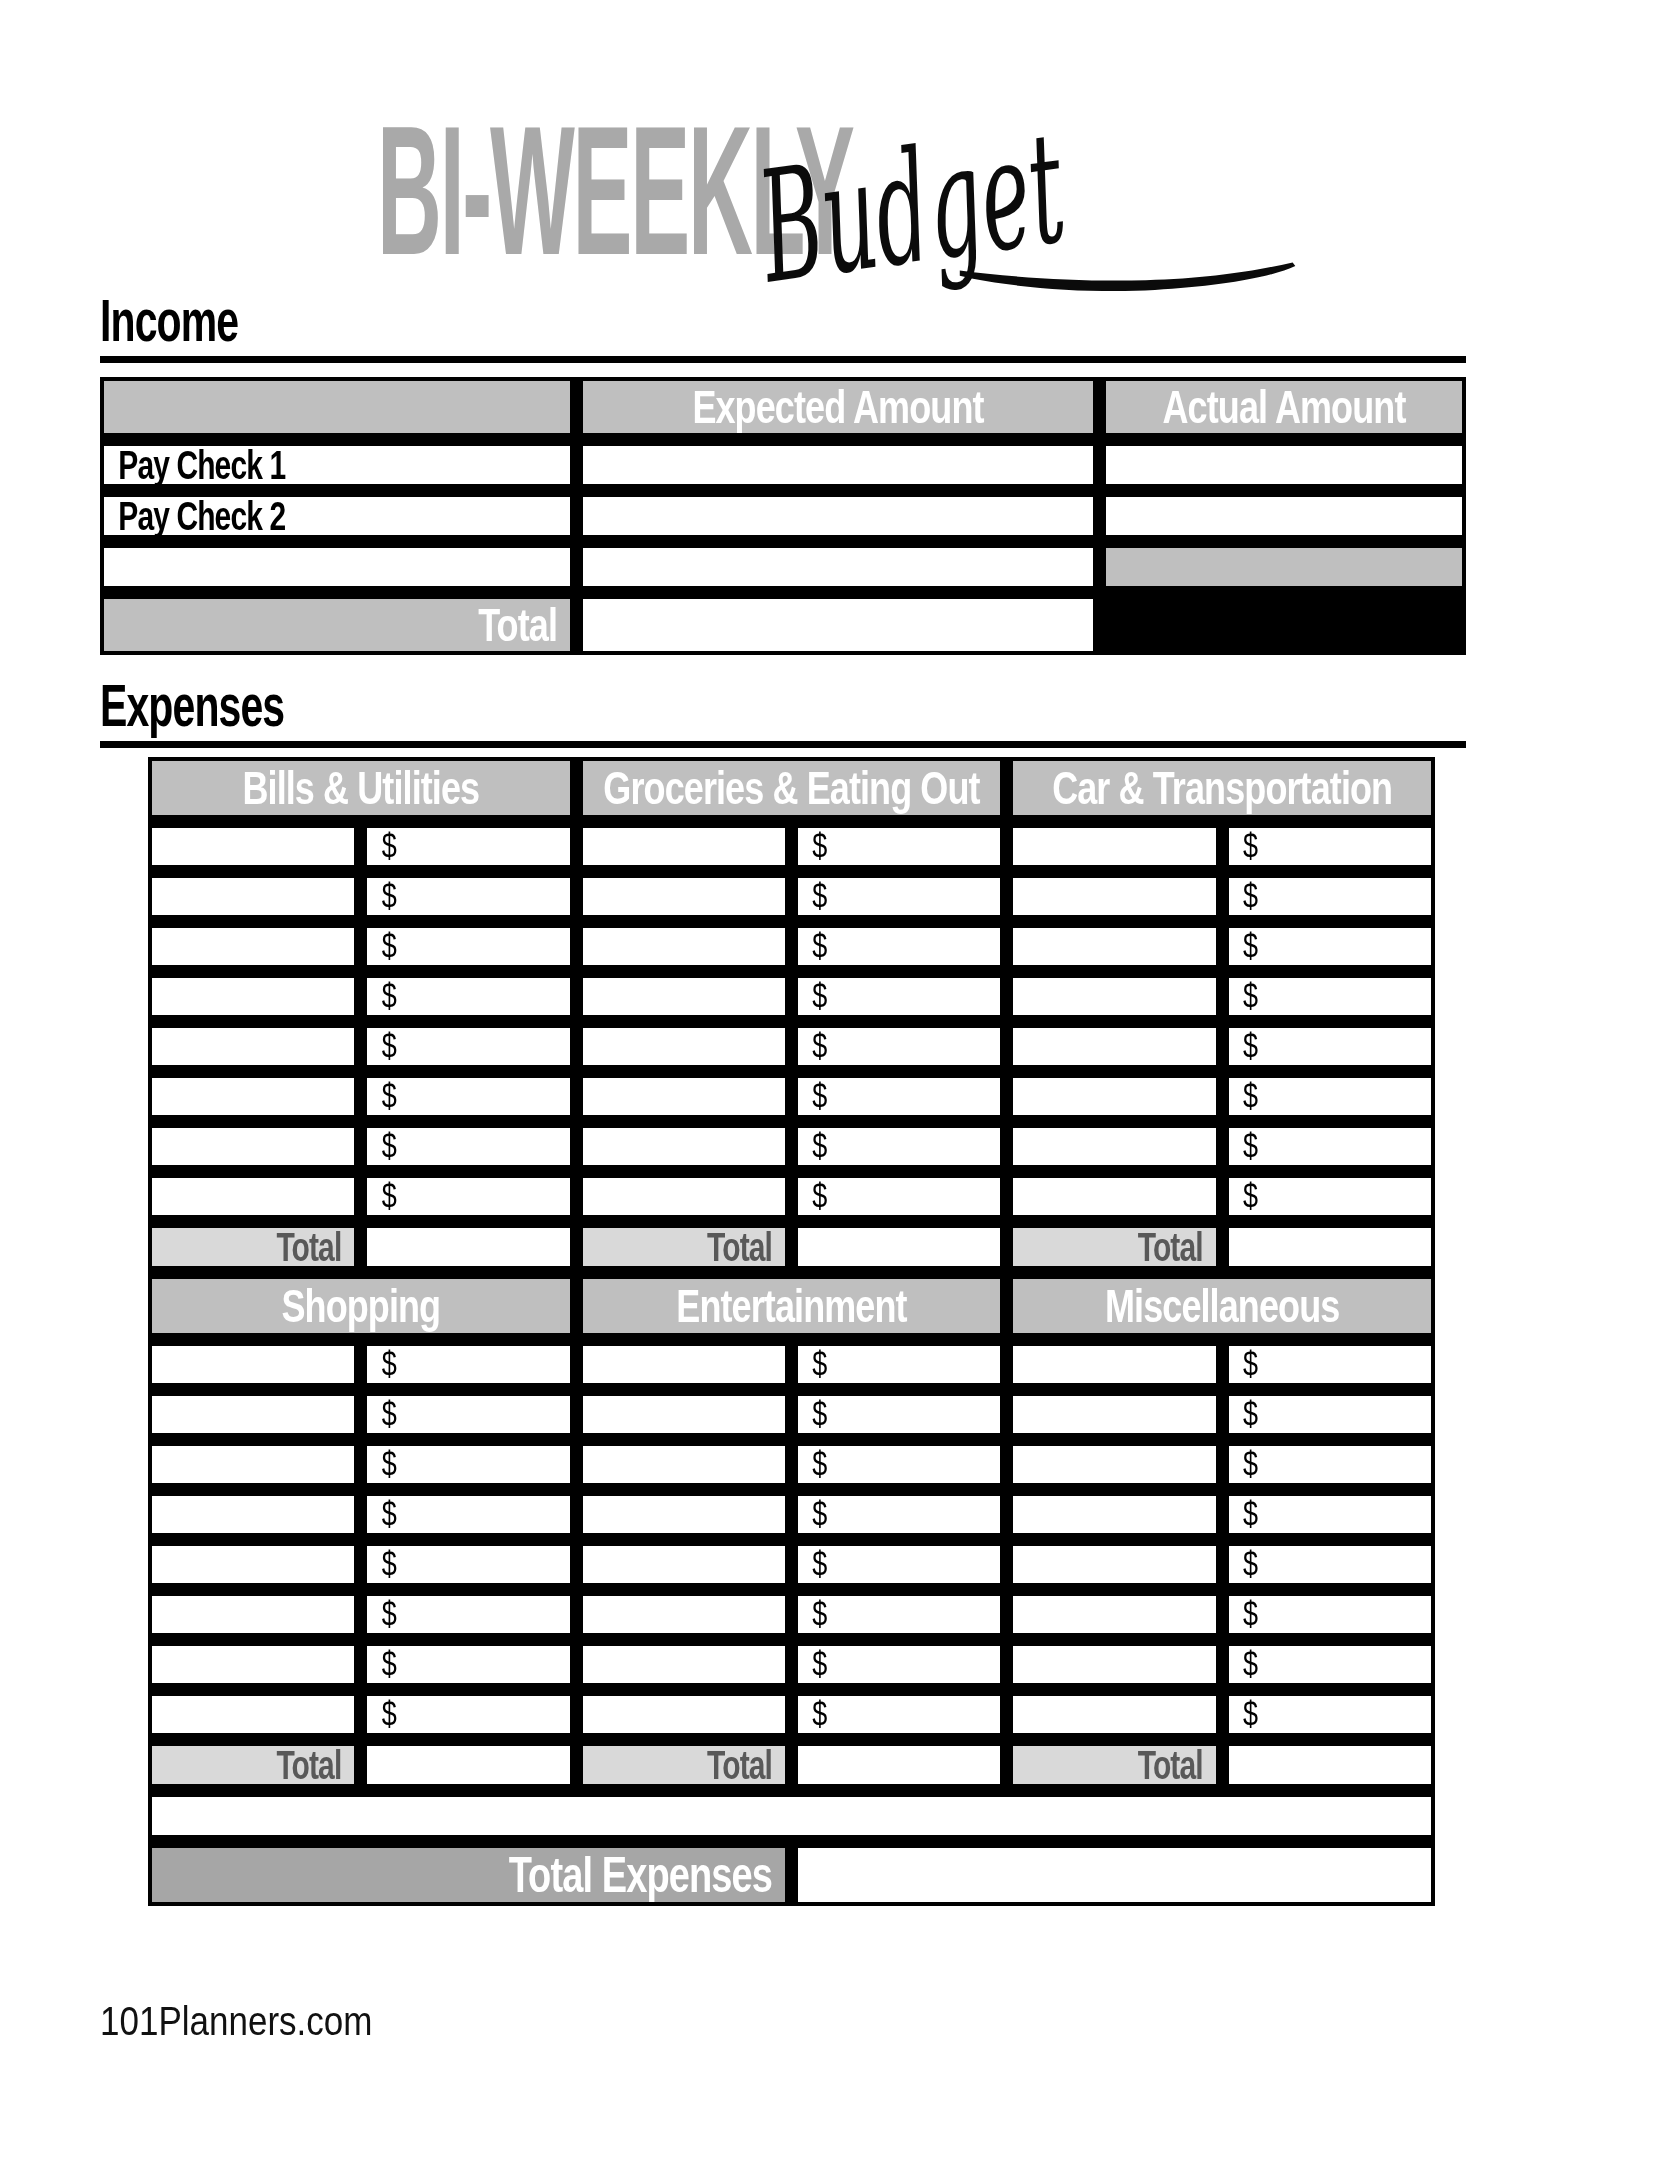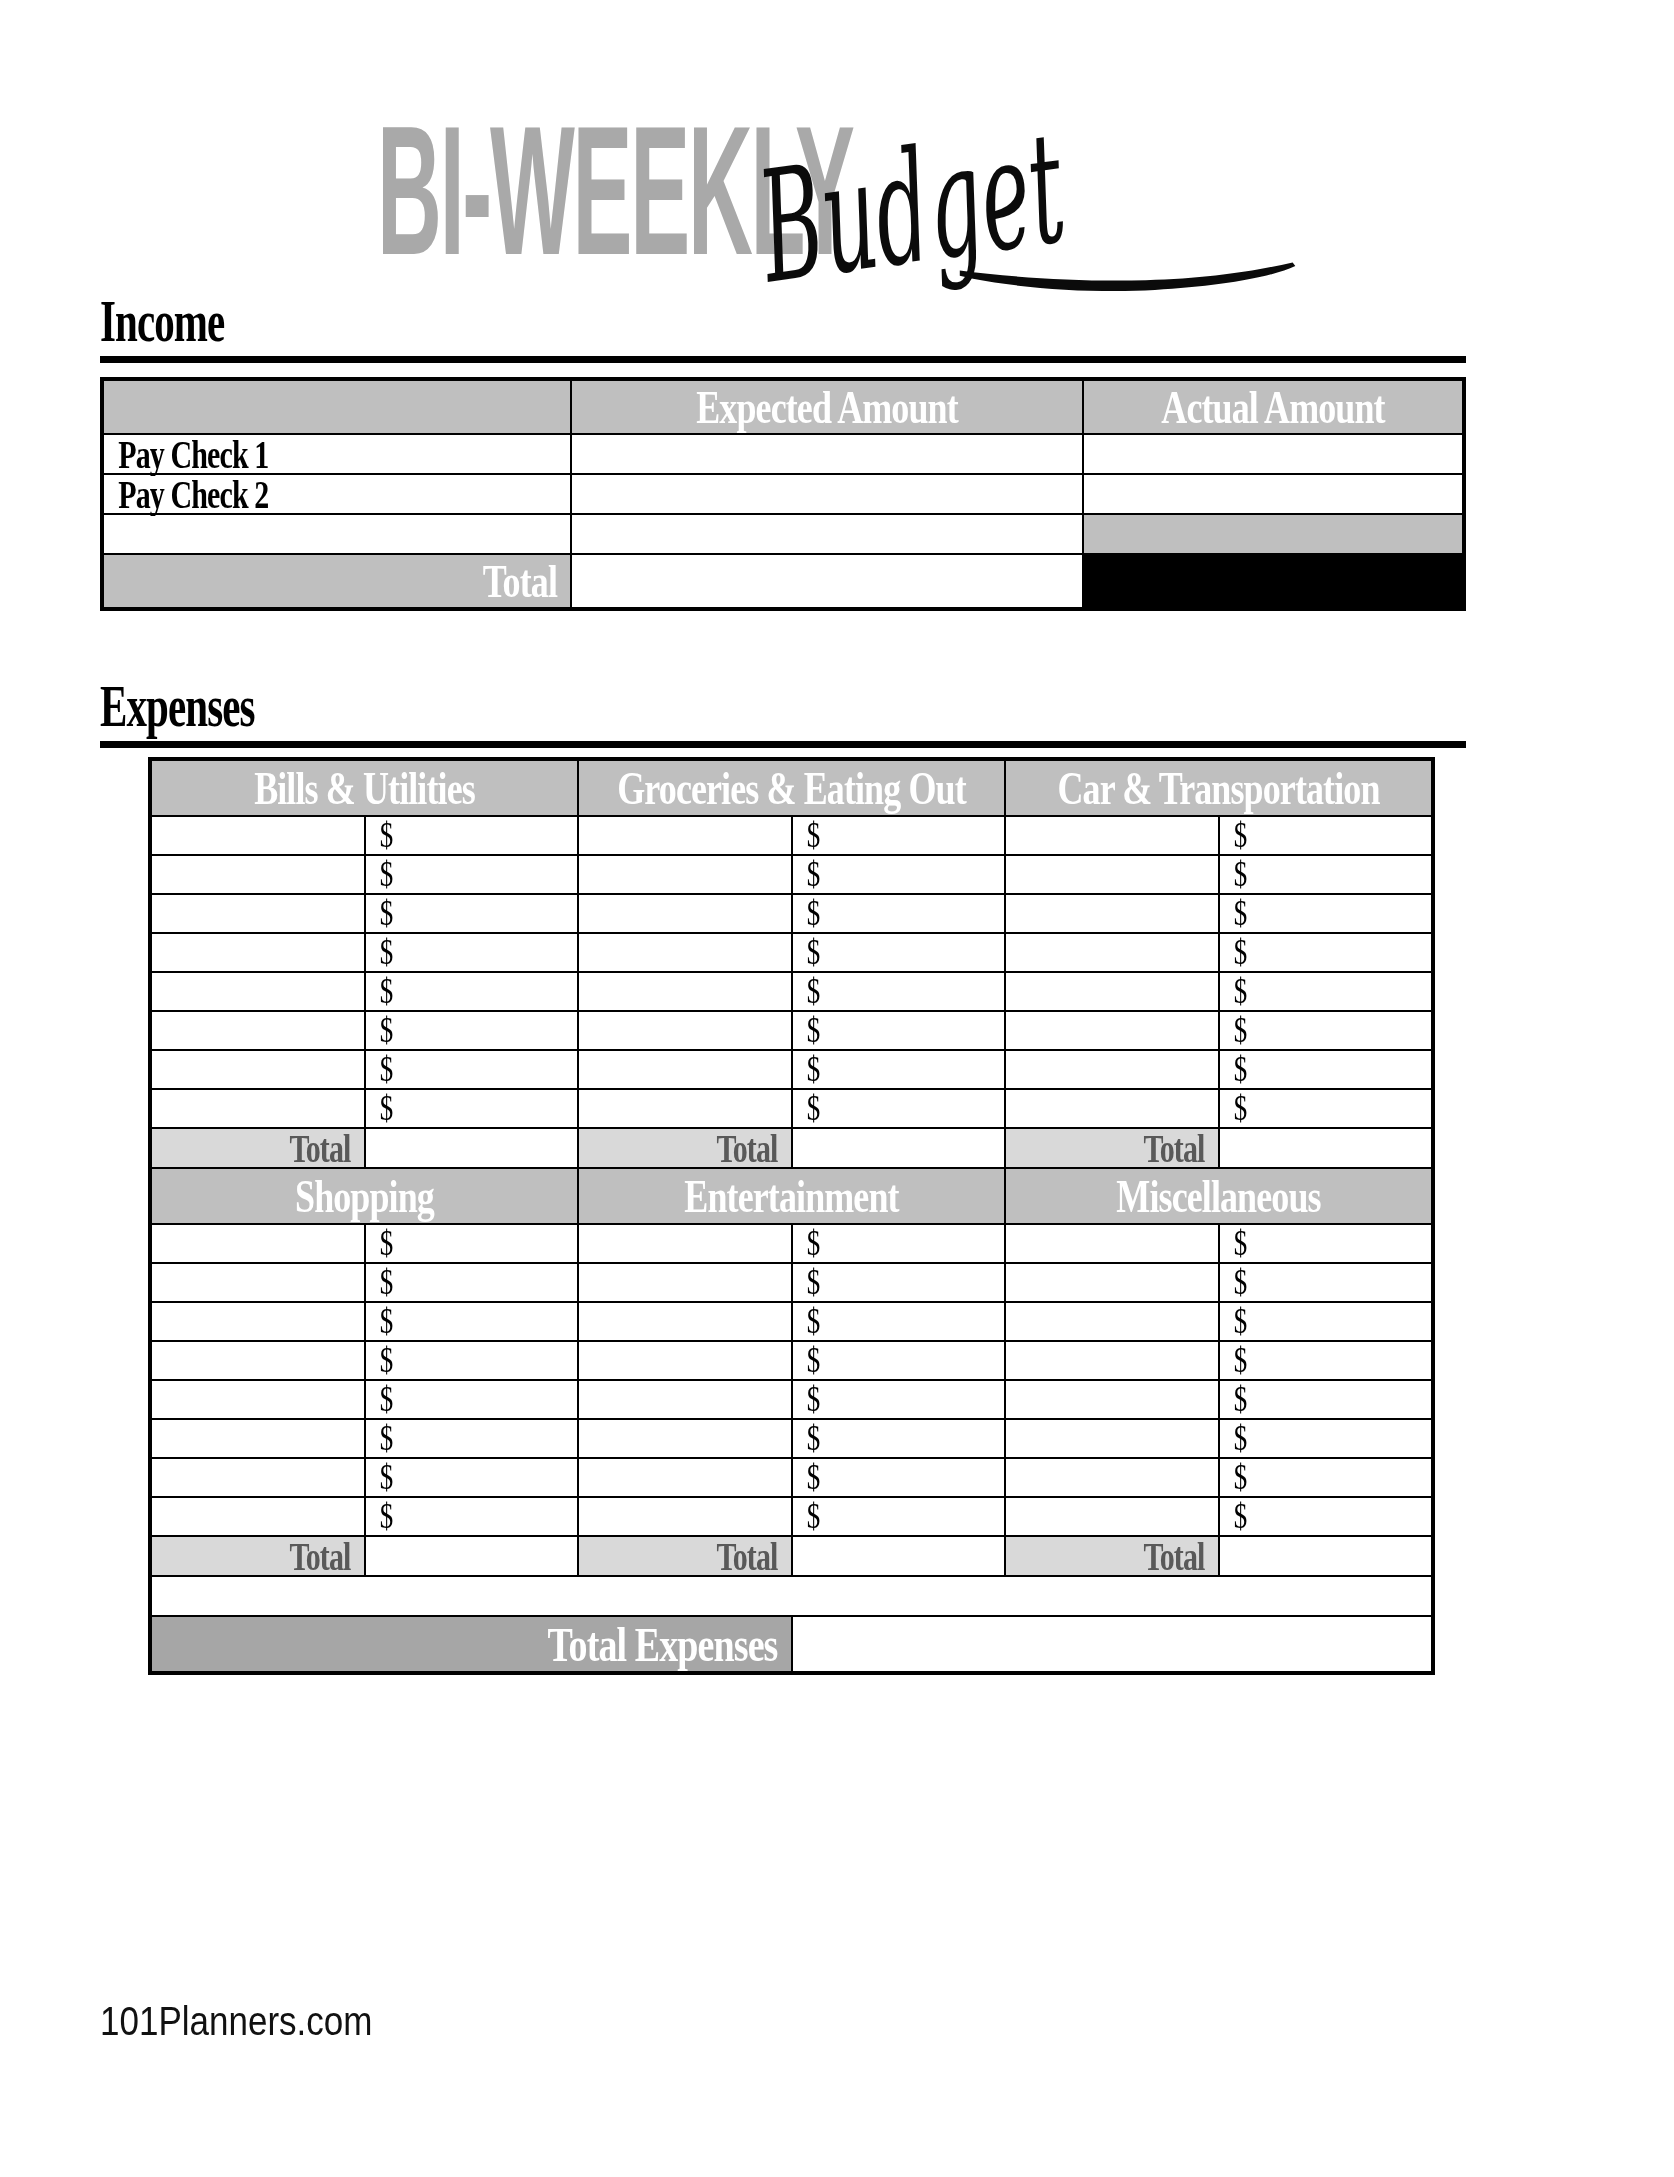--- a/index.html
+++ b/index.html
@@ -22,36 +22,36 @@
   }
   .title-script{
     position:absolute;left:751px;top:153px;
     font-family:"DejaVu Serif",serif;font-style:italic;
     font-size:134px;line-height:1;color:#0b0b0b;white-space:nowrap;
     transform:rotate(-8deg) scale(0.62,1.15);transform-origin:left top;
   }
   .title-swash{position:absolute;left:958px;top:258px;width:340px;height:40px;}
 
   
-  .sec{position:absolute;left:100px;width:1366px;font-family:Liberation Serif, serif;}
+  .sec{position:absolute;left:100px;width:1366px;}
   #income{top:288px;}
   #expenses{top:673px;}
   #savings{top:1787px;}
   .sec-h{margin:0;height:63px;display:flex;align-items:flex-end;}
   .hscale{
     display:inline-block;font-weight:bold;font-size:41px;line-height:1;
     letter-spacing:-0.9px;transform:scaleY(1.45);transform-origin:left bottom;
     white-space:nowrap;
   }
   .rule{height:6.3px;background:var(--rule-black,#000);margin-top:5.4px;}
 
   
   .grid{
     display:grid;background:#000;
-    border:4.5px solid #000;gap:2px;
+    border:4.5px solid #000;gap:13px;
   }
   .itable{
     margin-top:14.3px;
     grid-template-columns:466px 510px 1fr;
     grid-template-rows:52px 38px 38px 38px 52px;
   }
   .etable{
     margin-top:9px;width:1279px;
     grid-template-columns:repeat(6,1fr);
     grid-template-rows:54px repeat(8,37px) 38px 54px repeat(8,37px) 38px 38px 54px;

